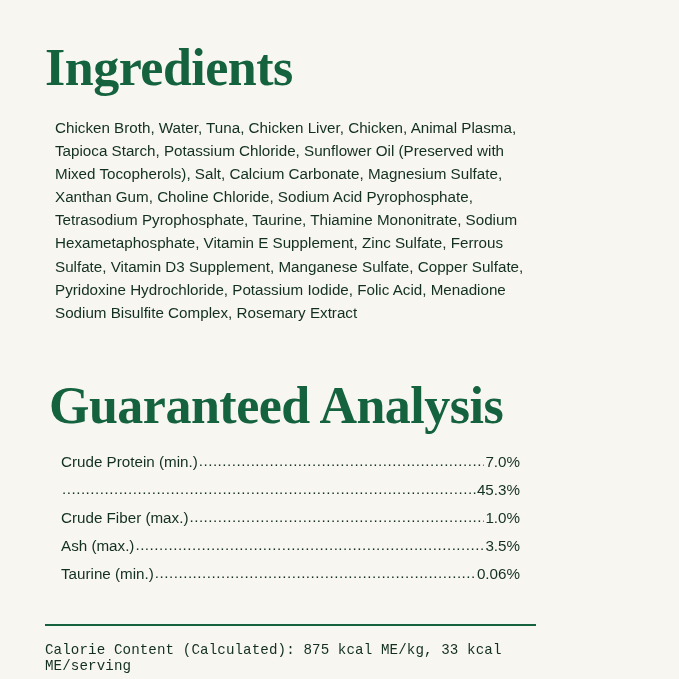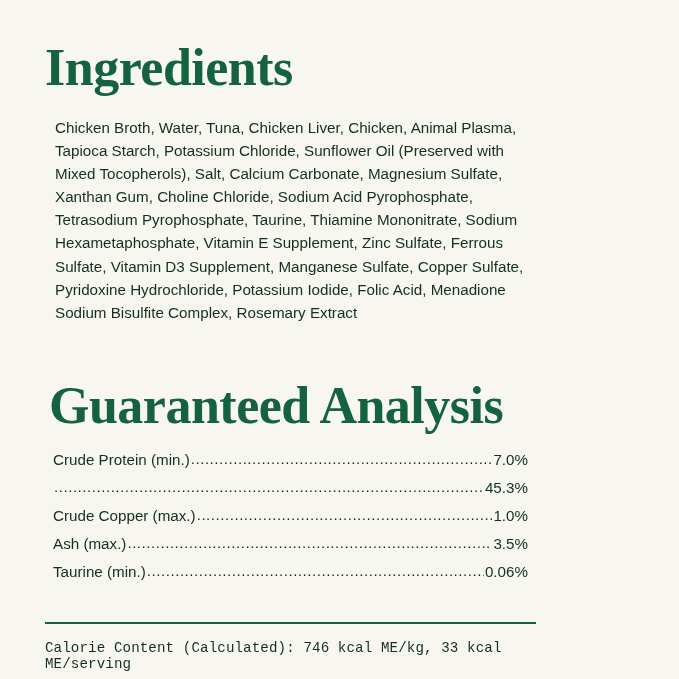--- a/index.html
+++ b/index.html
@@ -44,21 +44,21 @@
     color: #13301f;
     max-width: 570px;
     margin: 10px;
   }
 
   .spacer {
     height: 46px;
   }
 
   .analysis-list {
-    margin: 8px;
+    margin: 16px;
     padding: 0;
     list-style: none;
   }
   .analysis-row {
     display: flex;
     align-items: baseline;
     font-size: 15.2px;
     color: #13301f;
     padding: 5.5px 0;
     white-space: nowrap;
@@ -117,33 +117,33 @@
       <li class="analysis-row">
         <span class="analysis-label">Crude Protein (min.)</span>
         <span class="dots"></span>
         <span class="analysis-value">7.0%</span>
       </li>
       <li class="analysis-row">
         <span class="dots"></span>
         <span class="analysis-value">45.3%</span>
       </li>
       <li class="analysis-row">
-        <span class="analysis-label">Crude Copper (max.)</span>
+        <span class="analysis-label">Crude Fiber (max.)</span>
         <span class="dots"></span>
         <span class="analysis-value">1.0%</span>
       </li>
       <li class="analysis-row">
         <span class="analysis-label">Ash (max.)</span>
         <span class="dots"></span>
         <span class="analysis-value">3.5%</span>
       </li>
       <li class="analysis-row">
         <span class="analysis-label">Taurine (min.)</span>
         <span class="dots"></span>
         <span class="analysis-value">0.06%</span>
       </li>
     </ul>
 
   <div class="rule"></div>
 
-  <div class="calorie">Calorie Content (Calculated): 746 kcal ME/kg, 33 kcal ME/serving</div>
+  <div class="calorie">Calorie Content (Calculated): 875 kcal ME/kg, 33 kcal ME/serving</div>
 
 </div>
 
 </body></html>

